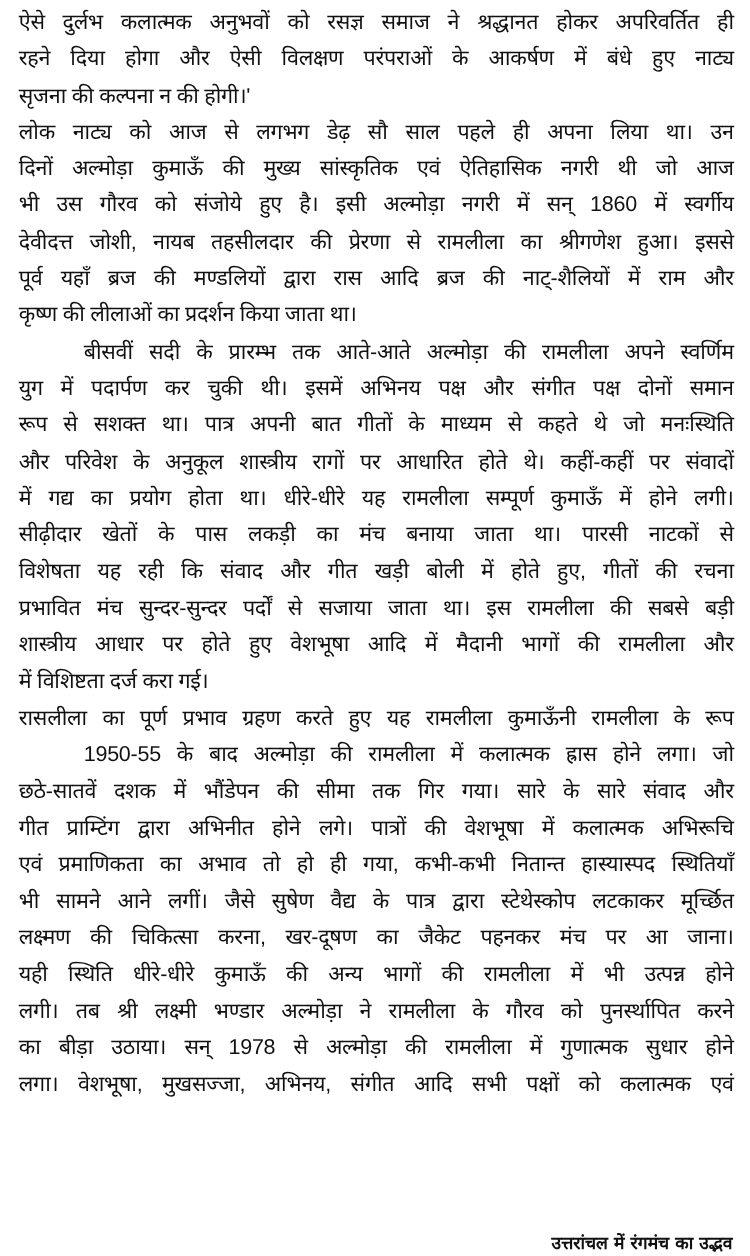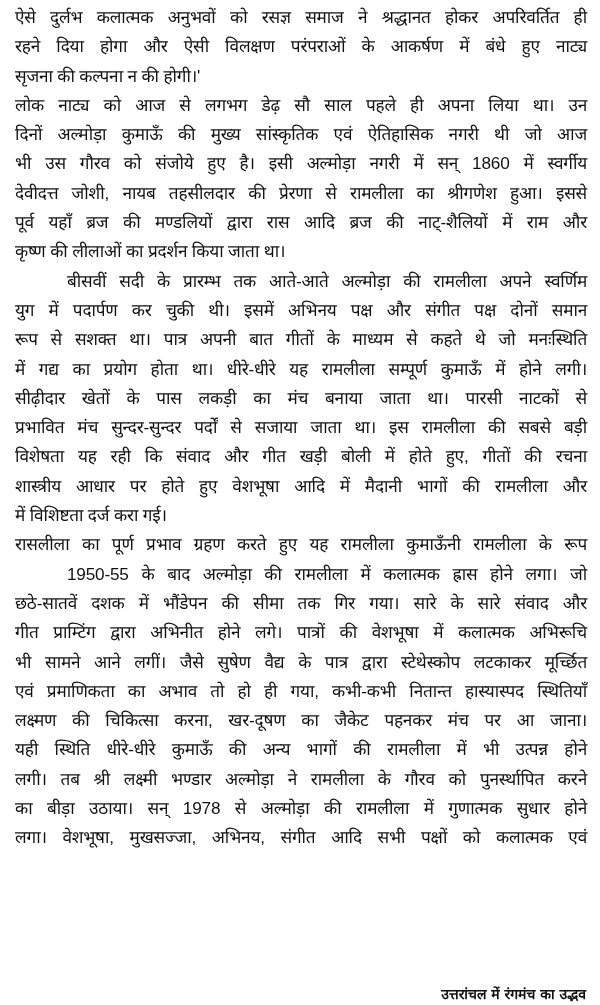--- a/index.html
+++ b/index.html
@@ -75,35 +75,36 @@
     <span class="line">भी उस गौरव को संजोये हुए है। इसी अल्मोड़ा नगरी में सन् 1860 में स्वर्गीय</span>
     <span class="line">देवीदत्त जोशी, नायब तहसीलदार की प्रेरणा से रामलीला का श्रीगणेश हुआ। इससे</span>
     <span class="line">पूर्व यहाँ ब्रज की मण्डलियों द्वारा रास आदि ब्रज की नाट्-शैलियों में राम और</span>
     <span class="line last">कृष्ण की लीलाओं का प्रदर्शन किया जाता था।</span>
   </div>
 
   <div>
     <span class="line indent">बीसवीं सदी के प्रारम्भ तक आते-आते अल्मोड़ा की रामलीला अपने स्वर्णिम</span>
     <span class="line">युग में पदार्पण कर चुकी थी। इसमें अभिनय पक्ष और संगीत पक्ष दोनों समान</span>
     <span class="line">रूप से सशक्त था। पात्र अपनी बात गीतों के माध्यम से कहते थे जो मनःस्थिति</span>
+    <span class="line">और परिवेश के अनुकूल शास्त्रीय रागों पर आधारित होते थे। कहीं-कहीं पर संवादों</span>
     <span class="line">में गद्य का प्रयोग होता था। धीरे-धीरे यह रामलीला सम्पूर्ण कुमाऊँ में होने लगी।</span>
     <span class="line">सीढ़ीदार खेतों के पास लकड़ी का मंच बनाया जाता था। पारसी नाटकों से</span>
+    <span class="line">विशेषता यह रही कि संवाद और गीत खड़ी बोली में होते हुए, गीतों की रचना</span>
     <span class="line">प्रभावित मंच सुन्दर-सुन्दर पर्दों से सजाया जाता था। इस रामलीला की सबसे बड़ी</span>
-    <span class="line">विशेषता यह रही कि संवाद और गीत खड़ी बोली में होते हुए, गीतों की रचना</span>
     <span class="line">शास्त्रीय आधार पर होते हुए वेशभूषा आदि में मैदानी भागों की रामलीला और</span>
     <span class="line last">में विशिष्टता दर्ज करा गई।</span>
     <span class="line">रासलीला का पूर्ण प्रभाव ग्रहण करते हुए यह रामलीला कुमाऊँनी रामलीला के रूप</span>
   </div>
 
   <div>
     <span class="line indent">1950-55 के बाद अल्मोड़ा की रामलीला में कलात्मक ह्रास होने लगा। जो</span>
     <span class="line">छठे-सातवें दशक में भौंडेपन की सीमा तक गिर गया। सारे के सारे संवाद और</span>
     <span class="line">गीत प्राम्टिंग द्वारा अभिनीत होने लगे। पात्रों की वेशभूषा में कलात्मक अभिरूचि</span>
+    <span class="line">एवं प्रमाणिकता का अभाव तो हो ही गया, कभी-कभी नितान्त हास्यास्पद स्थितियाँ</span>
     <span class="line">भी सामने आने लगीं। जैसे सुषेण वैद्य के पात्र द्वारा स्टेथेस्कोप लटकाकर मूर्च्छित</span>
-    <span class="line">एवं प्रमाणिकता का अभाव तो हो ही गया, कभी-कभी नितान्त हास्यास्पद स्थितियाँ</span>
     <span class="line">लक्ष्मण की चिकित्सा करना, खर-दूषण का जैकेट पहनकर मंच पर आ जाना।</span>
     <span class="line">यही स्थिति धीरे-धीरे कुमाऊँ की अन्य भागों की रामलीला में भी उत्पन्न होने</span>
     <span class="line">लगी। तब श्री लक्ष्मी भण्डार अल्मोड़ा ने रामलीला के गौरव को पुनर्स्थापित करने</span>
     <span class="line">का बीड़ा उठाया। सन् 1978 से अल्मोड़ा की रामलीला में गुणात्मक सुधार होने</span>
     <span class="line">लगा। वेशभूषा, मुखसज्जा, अभिनय, संगीत आदि सभी पक्षों को कलात्मक एवं</span>
   </div>
 </div>
 
 <div class="footer">
   <span>उत्तरांचल में रंगमंच का उद्भव</span>

